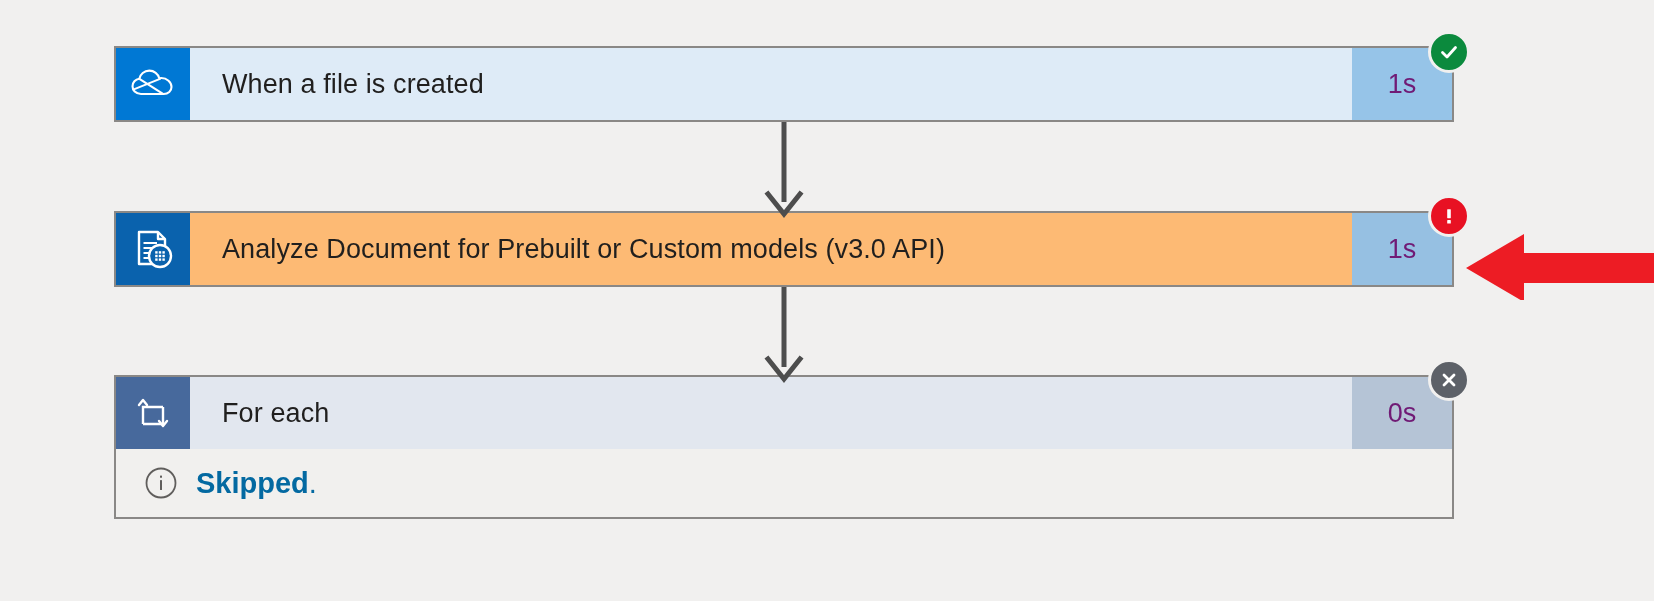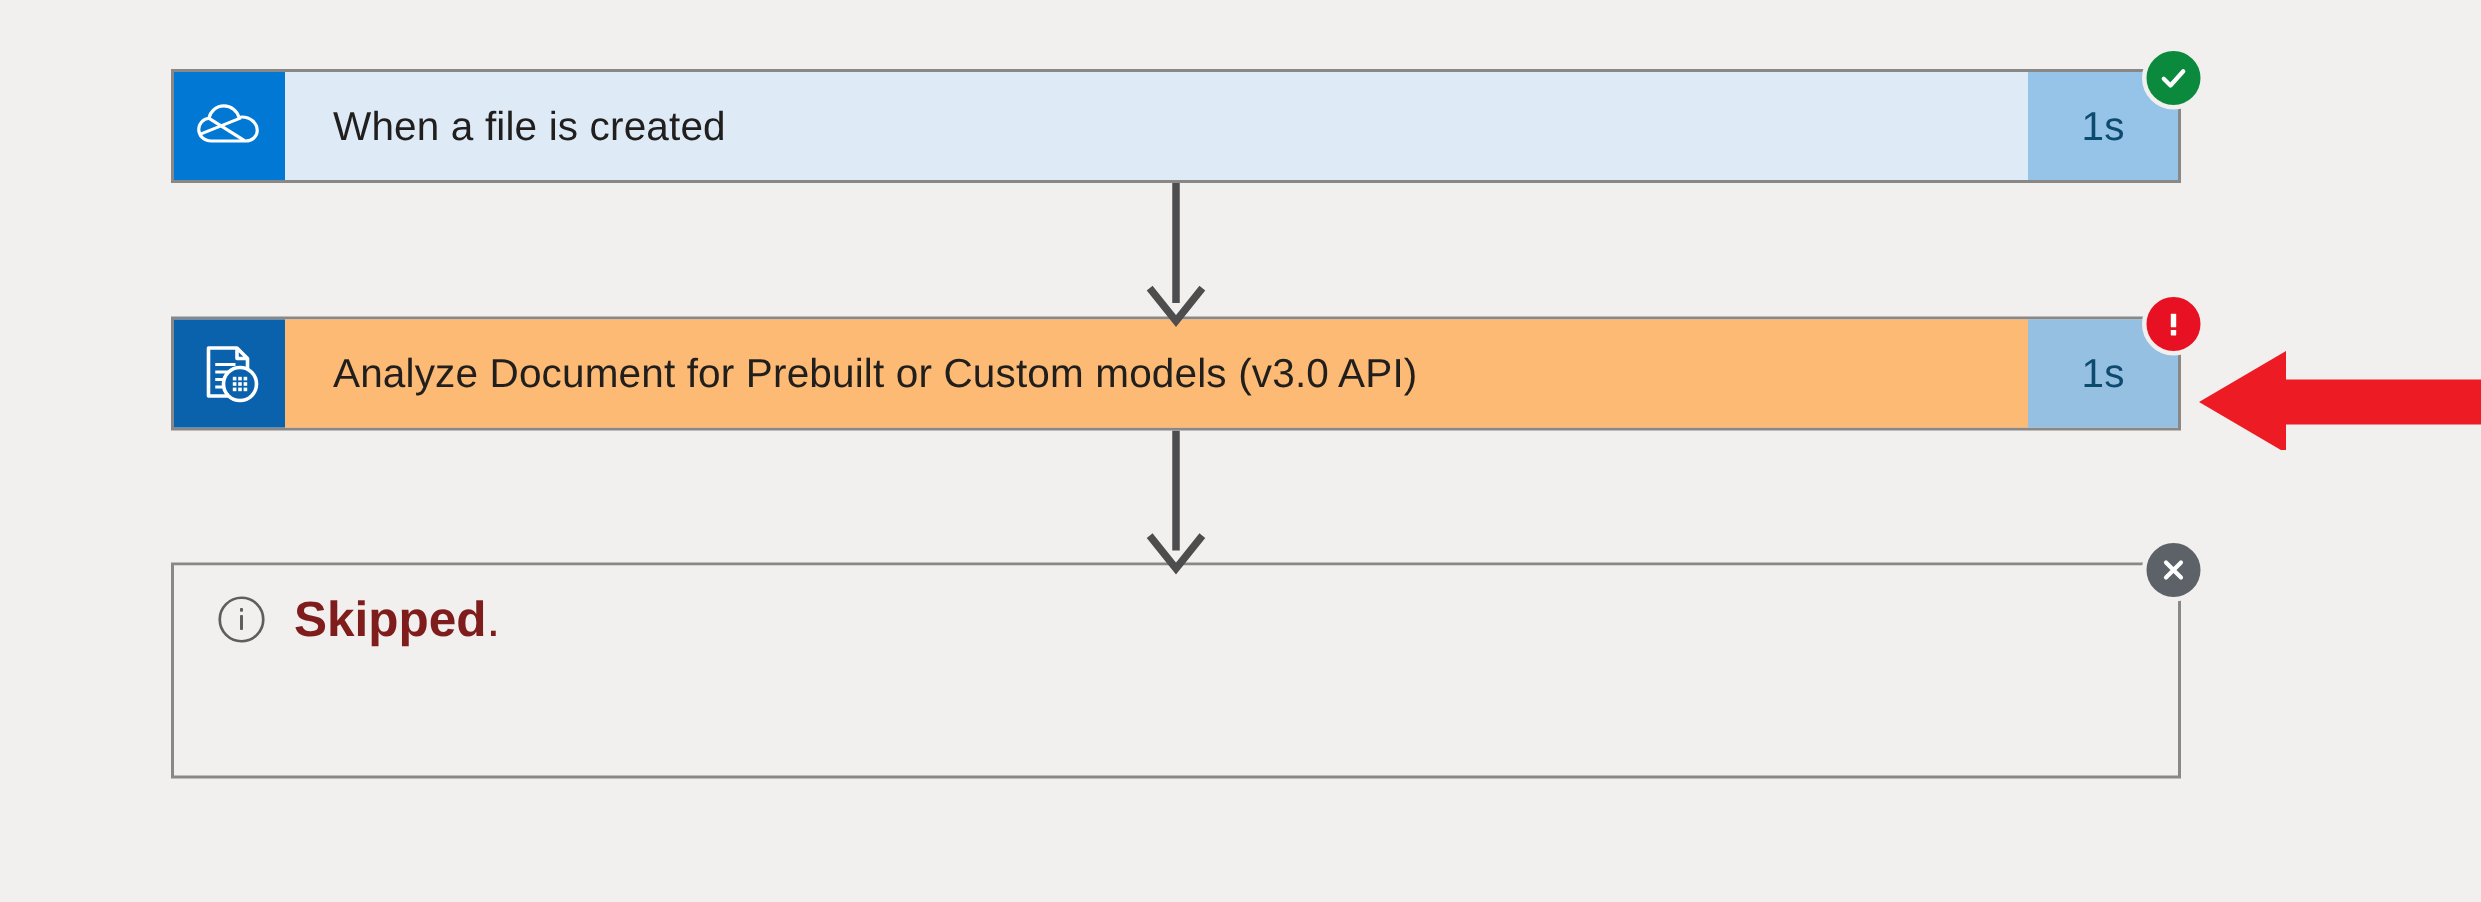--- a/index.html
+++ b/index.html
@@ -52,21 +52,21 @@
     white-space: nowrap;
     overflow: hidden;
   }
   .duration {
     width: 100px;
     min-width: 100px;
     display: flex;
     align-items: center;
     justify-content: center;
     font-size: 27px;
-    color: #0c4a6e;
+    color: #701a75;
   }
 
   
   .card-succeeded .icon-box { background: #0078d4; }
   .card-succeeded .title-area { background: #deebf7; }
   .card-succeeded .duration { background: #96c4e8; }
 
   
   .card-failed .icon-box { background: #0a62ad; }
   .card-failed .title-area { background: #fdba74; }
@@ -79,22 +79,22 @@
 
   .card-body {
     background: #f1f0ee;
     display: flex;
     align-items: center;
     padding-left: 28px;
     height: 72px;
     border-top: 0;
   }
   .body-text {
-    font-size: 33px;
-    color: #7f1d1d;
+    font-size: 29px;
+    color: #0369a1;
     margin-left: 18px;
   }
   .body-text b { font-weight: bold; }
 
   
   .badge {
     position: absolute;
     width: 42px;
     height: 42px;
     border-radius: 50%;
@@ -182,20 +182,32 @@
   <svg class="annotation-arrow" style="left:1466px; top:228px;" width="200" height="72" viewBox="0 0 200 72">
     <path d="M0 40 L58 6 L58 25 L200 25 L200 55 L58 55 L58 74 Z" fill="#ed1c24"></path>
   </svg>
 
   <svg class="connector" style="left:762px; top:287px;" width="44" height="96" viewBox="0 0 44 96">
     <line x1="22" y1="0" x2="22" y2="80" stroke="#4d4d4d" stroke-width="5"></line>
     <path d="M6 72 L22 92 L38 72" stroke="#4d4d4d" stroke-width="5" fill="none" stroke-linecap="square" stroke-linejoin="miter"></path>
   </svg>
 
   <div class="card card-skipped" style="left:114px; top:375px; width:1340px; height:144px;">
+    <div class="card-header" style="height:72px; flex:0 0 72px;">
+      <div class="icon-box">
+        <svg width="38" height="38" viewBox="0 0 38 38" aria-hidden="true">
+          <path d="M9 30 V13 H29" fill="none" stroke="#ffffff" stroke-width="2.4" stroke-linejoin="miter"></path>
+          <path d="M29 13 V30 H9" fill="none" stroke="#ffffff" stroke-width="2.4" stroke-linejoin="miter"></path>
+          <path d="M5 11 L9 6 L13 11" fill="none" stroke="#ffffff" stroke-width="2.4" stroke-linecap="round" stroke-linejoin="round"></path>
+          <path d="M25 27 L29 32 L33 27" fill="none" stroke="#ffffff" stroke-width="2.4" stroke-linecap="round" stroke-linejoin="round"></path>
+        </svg>
+      </div>
+      <div class="title-area">For each</div>
+      <div class="duration">0s</div>
+    </div>
     <div class="card-body">
       <span style="display:inline-flex;align-items:center;">
         <svg width="34" height="34" viewBox="0 0 34 34" aria-hidden="true">
           <circle cx="17" cy="17" r="14.5" fill="none" stroke="#605e5c" stroke-width="1.8"></circle>
           <rect x="16" y="14" width="2" height="10" fill="#605e5c" rx="0.6"></rect>
           <rect x="16" y="9.4" width="2" height="2.4" fill="#605e5c" rx="0.6"></rect>
         </svg>
       </span>
       <span class="body-text">
         <b>Skipped</b><span>.</span>

